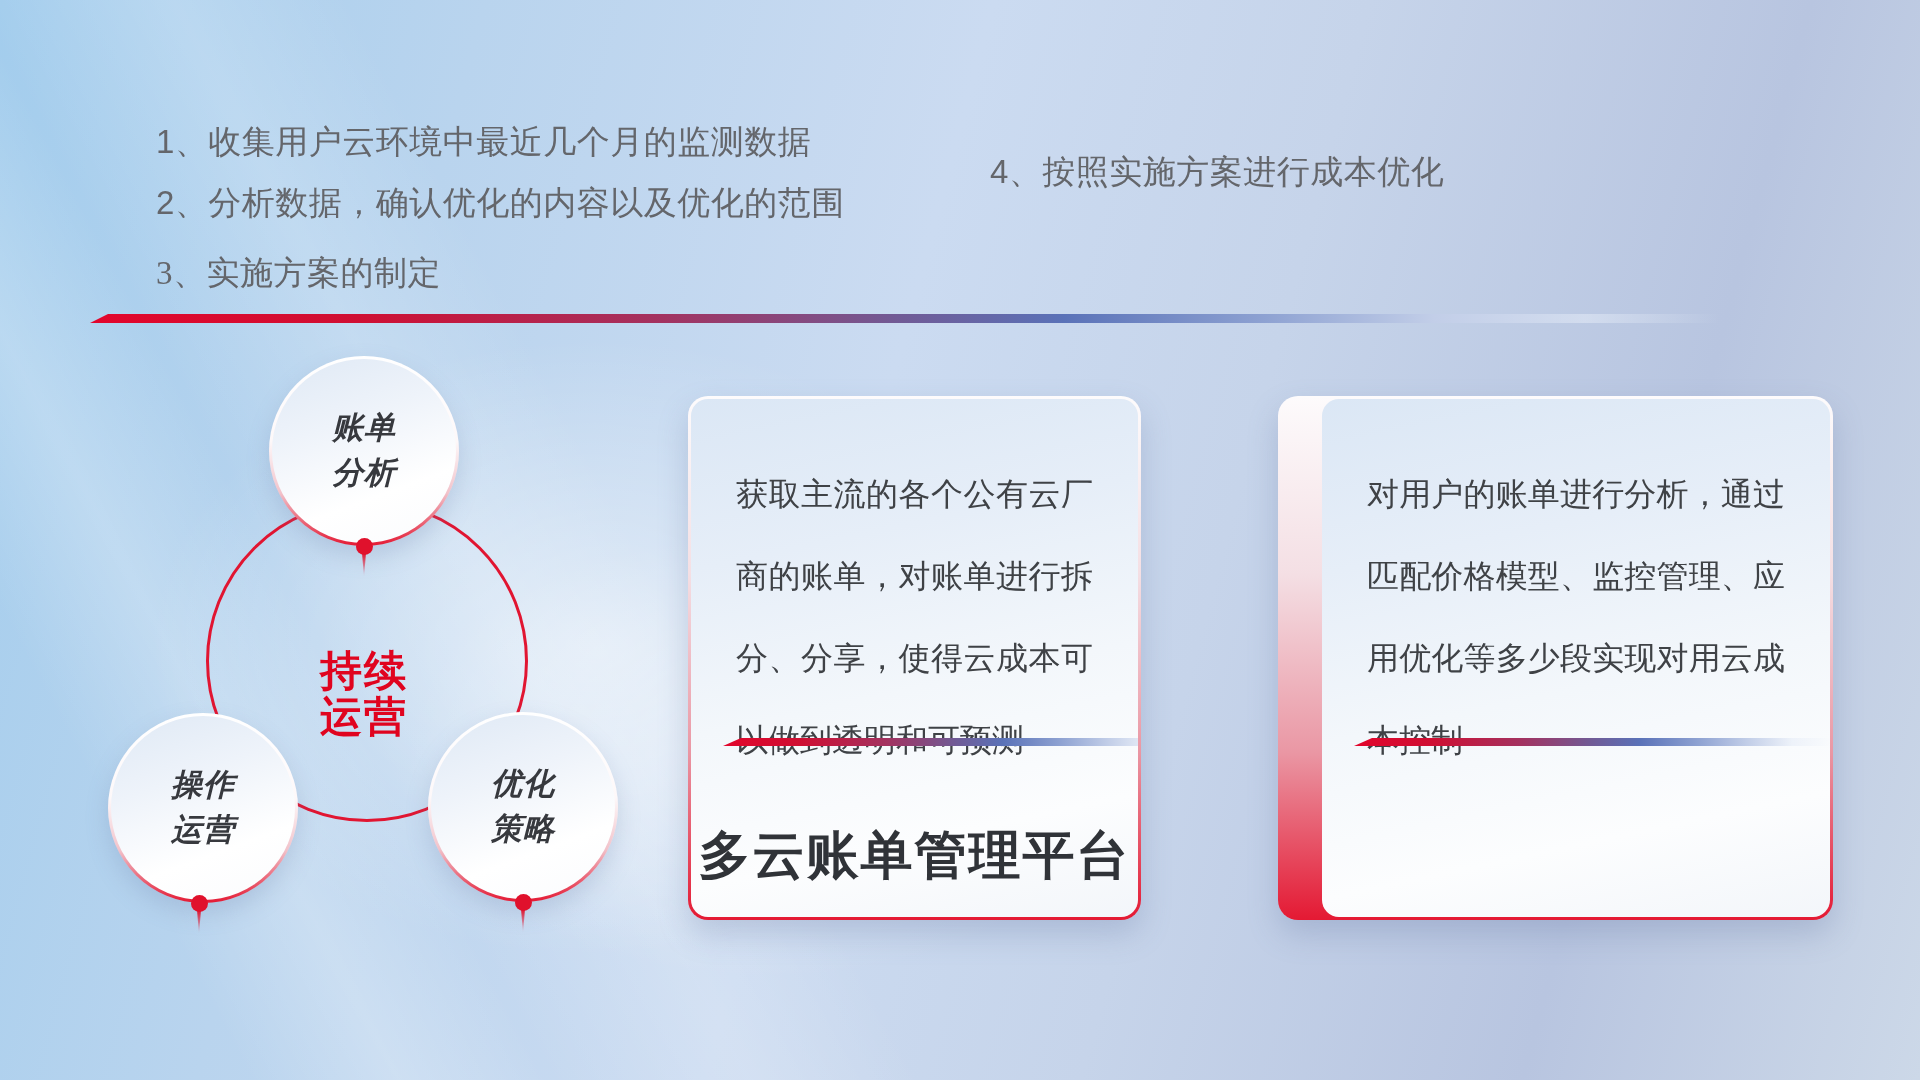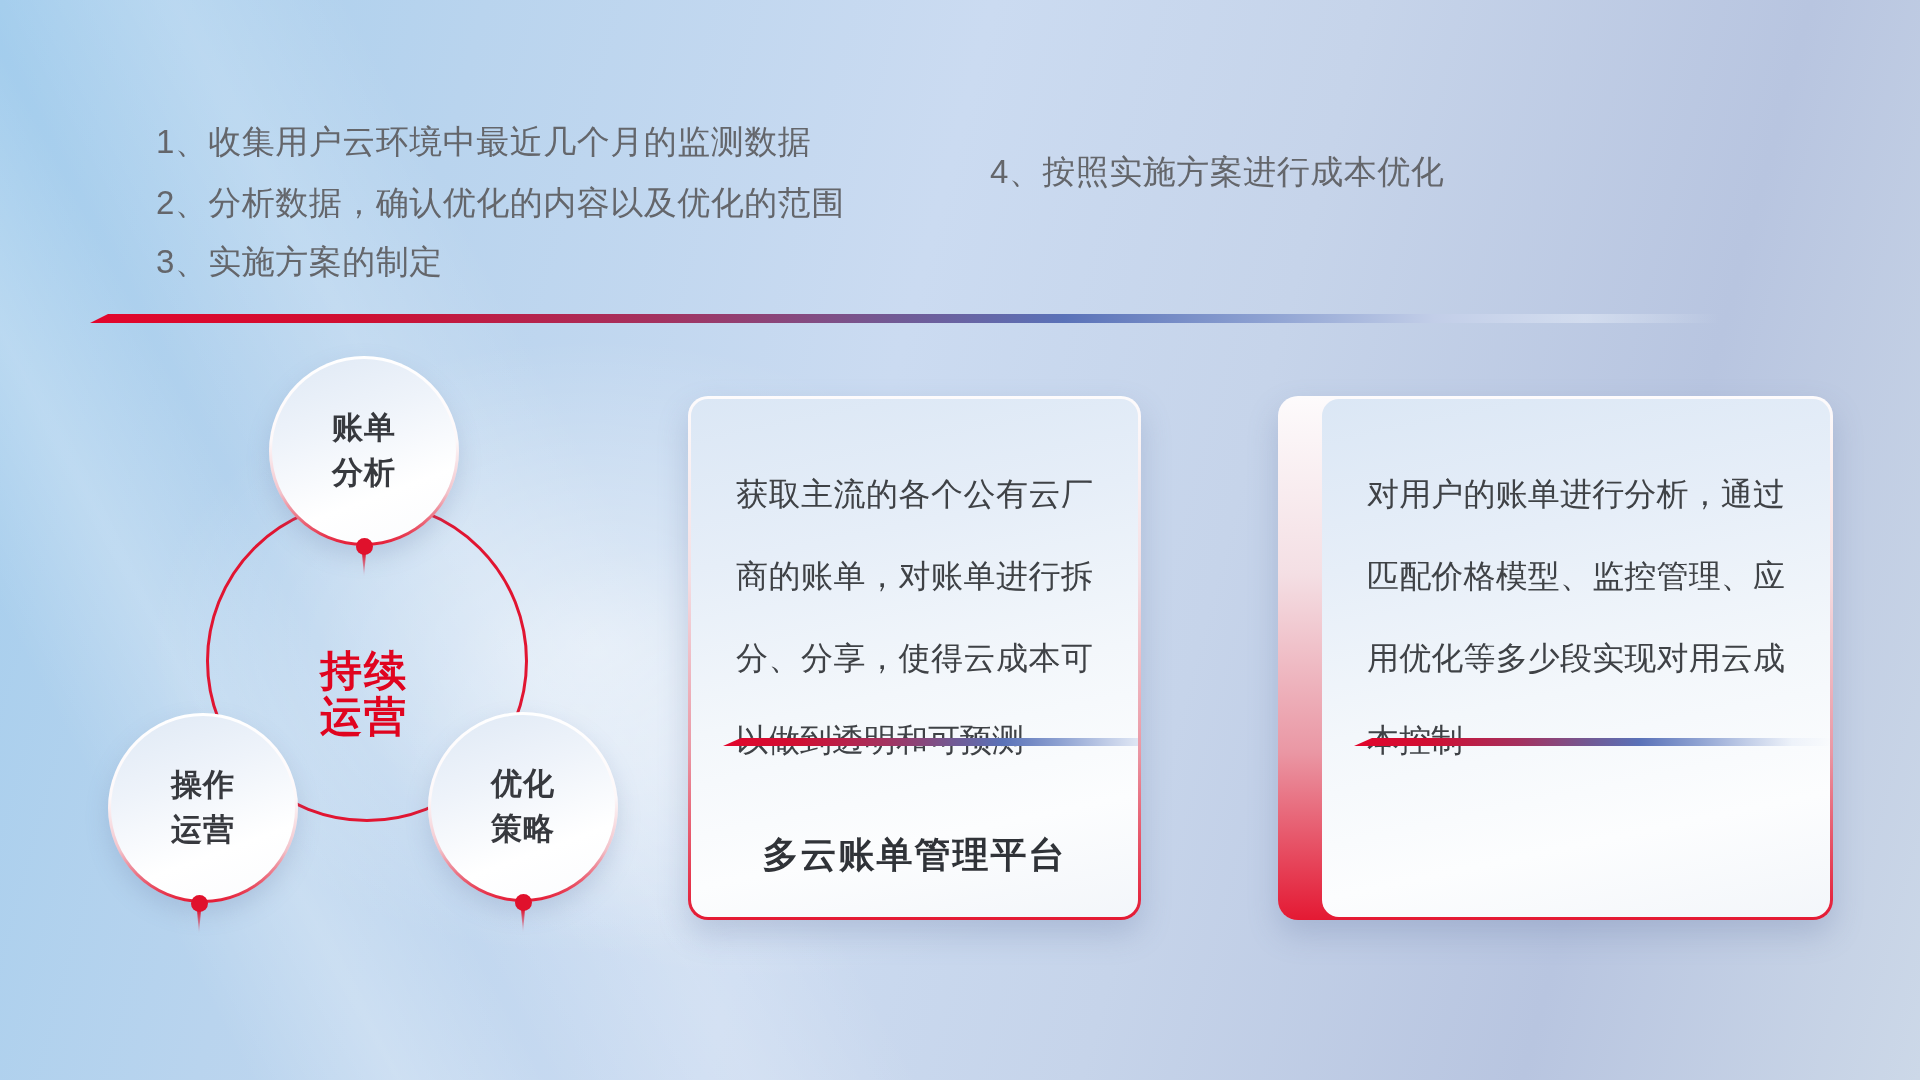--- a/index.html
+++ b/index.html
@@ -45,21 +45,21 @@
     padding:3px;box-sizing:border-box;
     background:linear-gradient(180deg,#ffffff 0%,#fdf8f9 45%,#f2c3cb 72%,#e41933 100%);
     box-shadow:0 10px 22px rgba(110,130,170,0.25);
   }
   .node-inner{
     width:100%;height:100%;border-radius:50%;
     background:linear-gradient(160deg,#dfe9f5 0%,#eef3fa 35%,#ffffff 70%,#fafbfd 100%);
     display:flex;align-items:center;justify-content:center;
     text-align:center;
     font-size:31px;line-height:1.45;font-weight:600;color:#37393e;
-    white-space:pre-line;letter-spacing:1px;
+    white-space:pre-line;letter-spacing:1px;font-style:italic;
   }
   .node.top{left:269px;top:356px;}
   .node.bl{left:108px;top:713px;}
   .node.br{left:428px;top:712px;}
   .dot{
     position:absolute;width:17px;height:17px;border-radius:50%;
     background:#e0112c;
   }
   .dot.top{left:356px;top:538px;}
   .dot.bl{left:191px;top:895px;}
@@ -99,32 +99,32 @@
     position:absolute;top:54px;left:45px;right:45px;
     font-size:32px;line-height:82px;
     color:#3f4246;text-align:justify;
   }
   .card-divider{position:absolute;left:32px;top:339px;height:8px;}
   .card.mid .card-divider{width:482px;}
   .card.right .card-divider{width:492px;}
   .card-title{
     position:absolute;left:0;right:0;top:424px;
     text-align:center;
-    font-size:36px;line-height:64px;font-weight:700;
+    font-size:52px;line-height:64px;font-weight:700;
     color:#303338;letter-spacing:2px;
   }
 </style>
 </head>
 <body>
 
 <div class="slide">
 
   <div class="step" style="left:156px;top:125px;">1、收集用户云环境中最近几个月的监测数据</div>
   <div class="step" style="left:156px;top:186px;">2、分析数据，确认优化的内容以及优化的范围</div>
-  <div class="step" style="left:156px;top:245px;">3、实施方案的制定</div>
+  <div class="step" style="left:156px;top:257px;font-family:Liberation Serif, serif;">3、实施方案的制定</div>
   <div class="step" style="left:990px;top:155px;">4、按照实施方案进行成本优化</div>
 
   <div class="divider main"></div>
 
   <div class="ring"></div>
 
   <div class="cycle-center">持续
 运营</div>
 
   <div class="node top">

